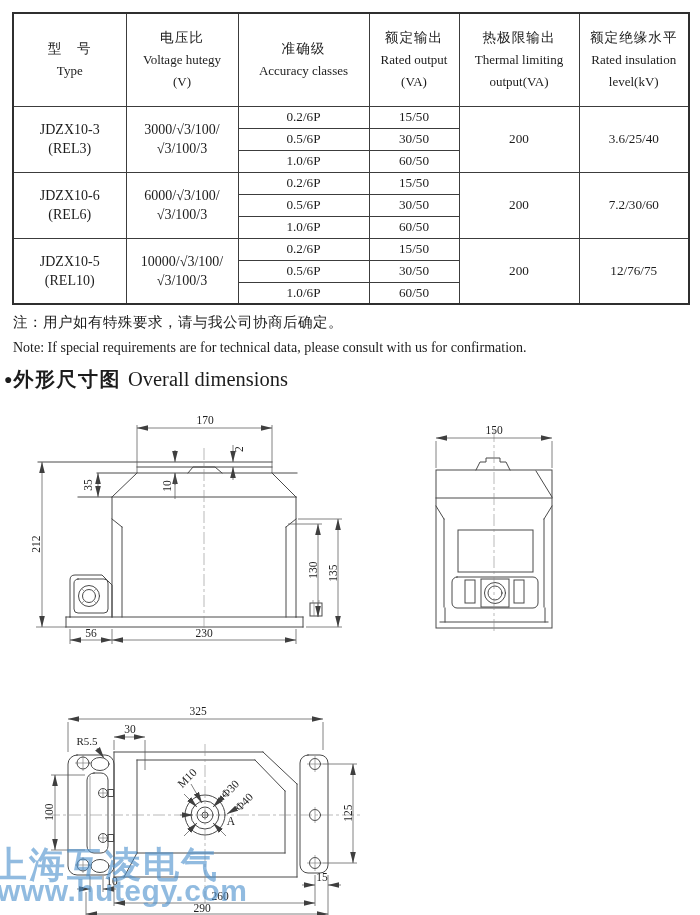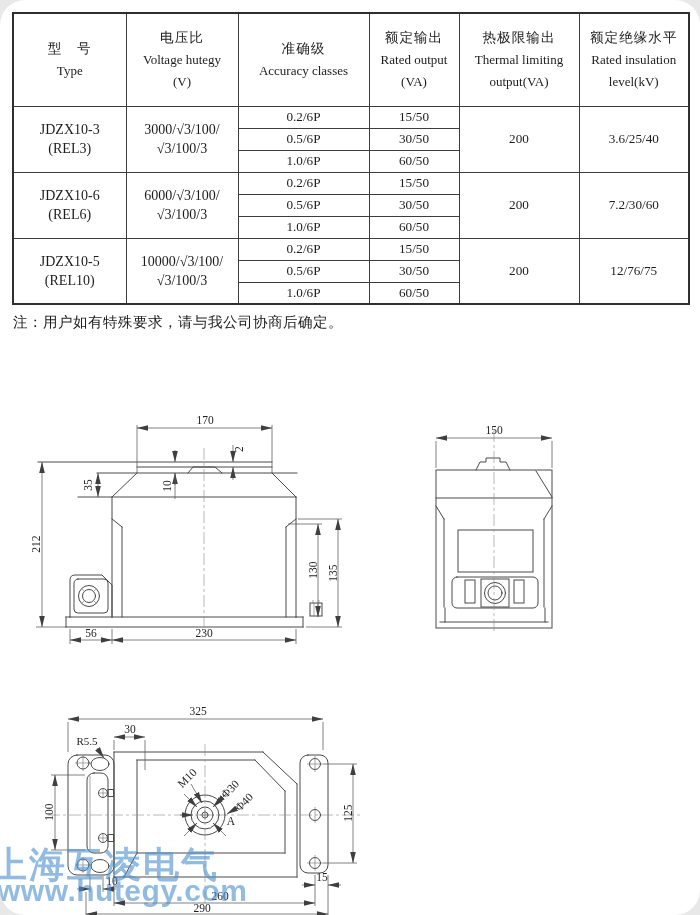--- a/index.html
+++ b/index.html
@@ -1,17 +1,17 @@
 <!DOCTYPE html>
 <html><head>
 <meta charset="utf-8">
 <style>
   html,body{margin:0;padding:0;background:#e8e8e8;}
   .page{position:relative;width:700px;height:915px;background:#ffffff;overflow:hidden;
-        font-family:"Liberation Serif",serif;color:#1c1c1c;border-radius:25px;}
+        font-family:"Liberation Serif",serif;color:#1c1c1c;}
 
   
   table.spec{position:absolute;top:12px;left:12px;width:676px;border-collapse:collapse;
              table-layout:fixed;border:2px solid #2f2f2f;}
   table.spec th, table.spec td{border:1px solid #3c3c3c;text-align:center;vertical-align:middle;
              padding:0;font-weight:normal;}
   table.spec thead tr{height:93px;}
   table.spec tbody tr{height:22px;font-size:13.2px;}
   .h-zh{font-size:13.6px;line-height:23px;letter-spacing:1px;}
   .h-en{font-size:13px;line-height:22px;}
@@ -156,21 +156,25 @@
         <td>30/50</td>
       </tr>
       <tr>
         <td>1.0/6P</td>
         <td>60/50</td>
       </tr>
     </tbody>
   </table>
 
   <div class="note-zh">注：用户如有特殊要求，请与我公司协商后确定。</div>
-
+  <div class="note-en">Note: If special requirements are for technical data, please consult with us for confirmation.</div>
+
+  <div class="section-title">
+    <span class="bullet">●</span><span class="sec-zh">外形尺寸图</span><span class="sec-en">Overall dimensions</span>
+  </div>
 
   <svg id="front-view" class="dwg" width="360" height="245" viewBox="0 0 360 245">
     <defs>
       <marker id="fa" markerUnits="userSpaceOnUse" markerWidth="12" markerHeight="7" viewBox="0 0 12 7" refX="11.3" refY="3.5" orient="auto-start-reverse">
         <path d="M11.5,3.5 L0,6.4 L0,0.6 Z"></path>
       </marker>
     </defs>
     <g>
       <path class="ln" d="M16,50 H250"></path>
       <path class="ln" d="M115,55 H250"></path>

